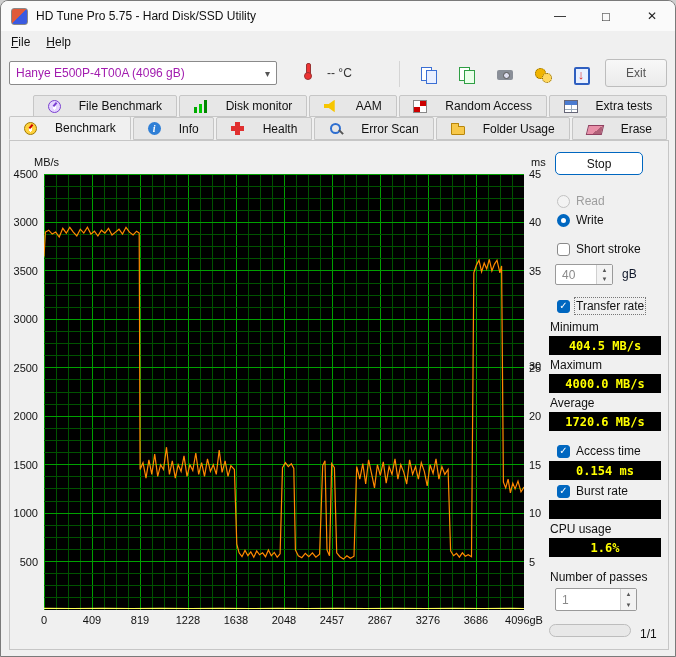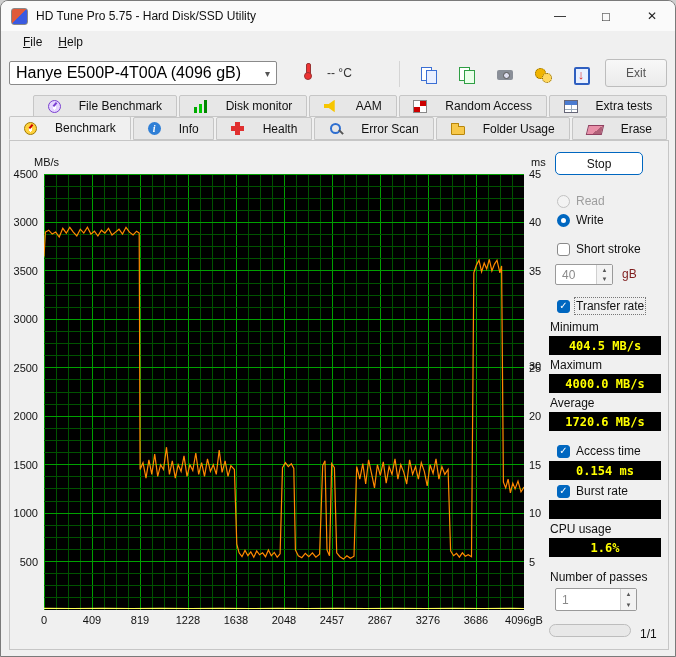--- a/index.html
+++ b/index.html
@@ -11,28 +11,28 @@
             display:flex;align-items:center;gap:8px;padding-left:10px;box-sizing:border-box;}
   .app-icon{width:15px;height:15px;border-radius:3px;flex:0 0 auto;
             background:linear-gradient(135deg,#e05a3a 0 50%,#3a5ae0 50%);border:1px solid #888;}
   .title{font-size:12px;color:#111;white-space:nowrap;}
   .win-controls{position:absolute;right:0;top:0;height:30px;display:flex;}
   .win-btn{width:46px;height:30px;display:flex;align-items:center;justify-content:center;
            font-size:12px;color:#222;cursor:default;}
   .win-btn.max{font-size:13px;}
   
   .menubar{position:absolute;left:0;top:30px;right:0;height:22px;background:#f0f0f0;
-           display:flex;align-items:center;padding-left:14px;}
+           display:flex;align-items:center;padding-left:2px;}
   .menu-item{padding:2px 8px;font-size:12px;color:#111;}
   
   .toolbar{position:absolute;left:0;top:52px;right:0;height:42px;background:#f0f0f0;}
   .combo{position:absolute;left:8px;top:8px;width:268px;height:24px;background:#fff;
          border:1px solid #8a8a8a;border-radius:2px;display:flex;align-items:center;
          padding:0 6px;box-sizing:border-box;}
-  .combo-text{flex:1;font-size:16px;color:#000000;white-space:nowrap;overflow:hidden;}
+  .combo-text{flex:1;font-size:12px;color:#a21caf;white-space:nowrap;overflow:hidden;}
   .combo-arrow{color:#555;font-size:10px;}
   .temp-btn{position:absolute;left:294px;top:6px;width:26px;height:28px;border:none;background:transparent;padding:0;}
   .temp-text{position:absolute;left:326px;top:13px;font-size:12px;color:#333;}
   .tsep{position:absolute;left:398px;top:8px;width:1px;height:26px;background:#d5d5d5;}
   .toolbar-group{position:absolute;left:412px;top:6px;display:flex;gap:6px;}
   .tool-btn{width:32px;height:30px;border:none;background:transparent;padding:0;
             display:flex;align-items:center;justify-content:center;border-radius:4px;}
   .exit-btn{position:absolute;right:8px;top:6px;width:62px;height:28px;font-size:12px;color:#555;
             background:linear-gradient(#f8f8f8,#ebebeb);border:1px solid #bdbdbd;border-radius:3px;}
   
@@ -123,21 +123,21 @@
             justify-content:center;color:#fff;font-size:10px;line-height:1;}
   .transferrate .clabel{outline:1px dotted #777;outline-offset:1px;}
   .spinner{position:absolute;display:flex;background:#fff;border:1px solid #9a9a9a;border-radius:2px;box-sizing:border-box;}
   .shortstroke-spin{left:545px;top:123px;width:58px;height:21px;}
   .passes-spin{left:545px;top:447px;width:82px;height:23px;}
   .spin-value{flex:1;font-size:12px;color:#8a8a8a;display:flex;align-items:center;padding-left:6px;}
   .spin-btns{width:15px;display:flex;flex-direction:column;border-left:1px solid #d0d0d0;}
   .spin-up,.spin-down{flex:1;display:flex;align-items:center;justify-content:center;background:#f3f3f3;color:#555;}
   .spin-up::after{content:"▲";font-size:6px;}
   .spin-down::after{content:"▼";font-size:6px;}
-  .gb-label{position:absolute;left:612px;top:126px;font-size:12px;color:#7f1d1d;}
+  .gb-label{position:absolute;left:612px;top:126px;font-size:12px;color:#0f172a;}
   .plabel{position:absolute;left:540px;font-size:12px;color:#111;white-space:nowrap;}
   .minimum{top:179px;} .maximum{top:217px;} .average{top:255px;} .cpu{top:381px;} .passes{top:429px;}
   .value-box{position:absolute;left:539px;width:112px;height:19px;background:#000;color:#ffff00;
              font-family:"DejaVu Sans Mono",monospace;font-weight:bold;font-size:12px;
              display:flex;align-items:center;justify-content:center;}
   .vmin{top:195px;} .vmax{top:233px;} .vavg{top:271px;} .vaccess{top:320px;} .vburst{top:359px;} .vcpu{top:397px;}
   .progress{position:absolute;left:539px;top:483px;width:82px;height:13px;background:#e8e8e8;
             border:1px solid #bdbdbd;border-radius:7px;box-sizing:border-box;}
   .progress-text{position:absolute;left:630px;top:486px;font-size:12px;color:#111;}
 </style>

